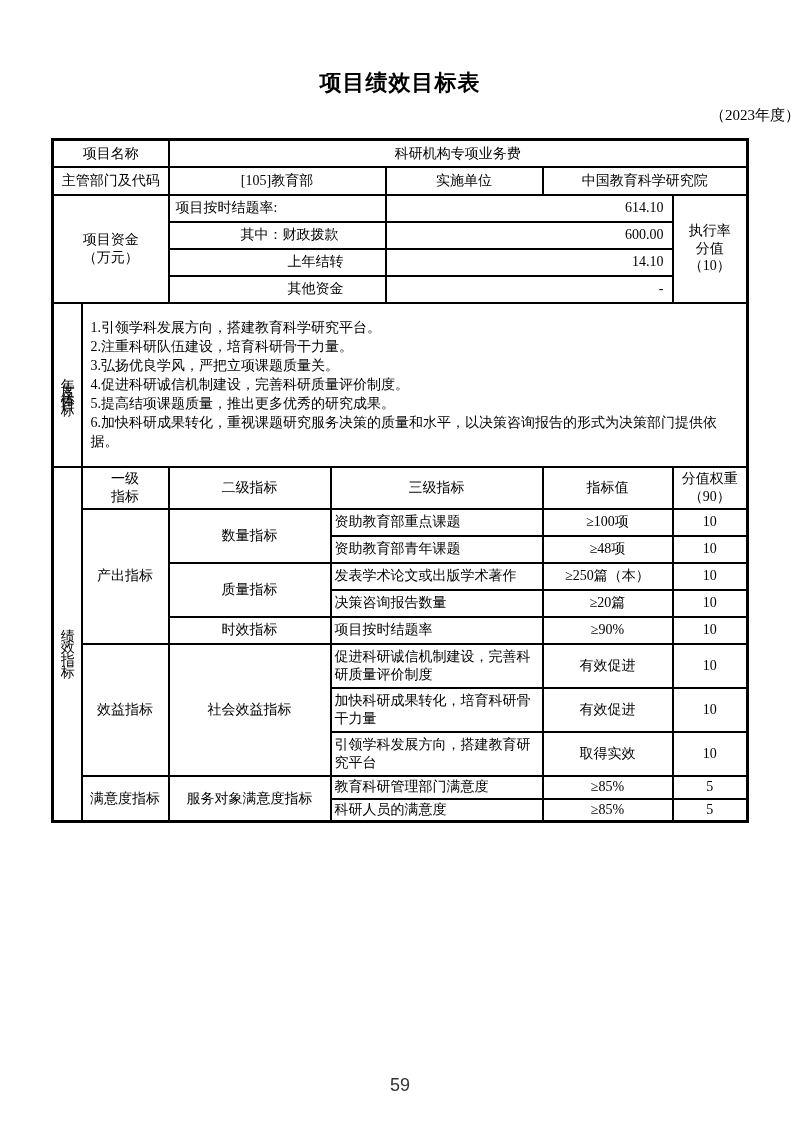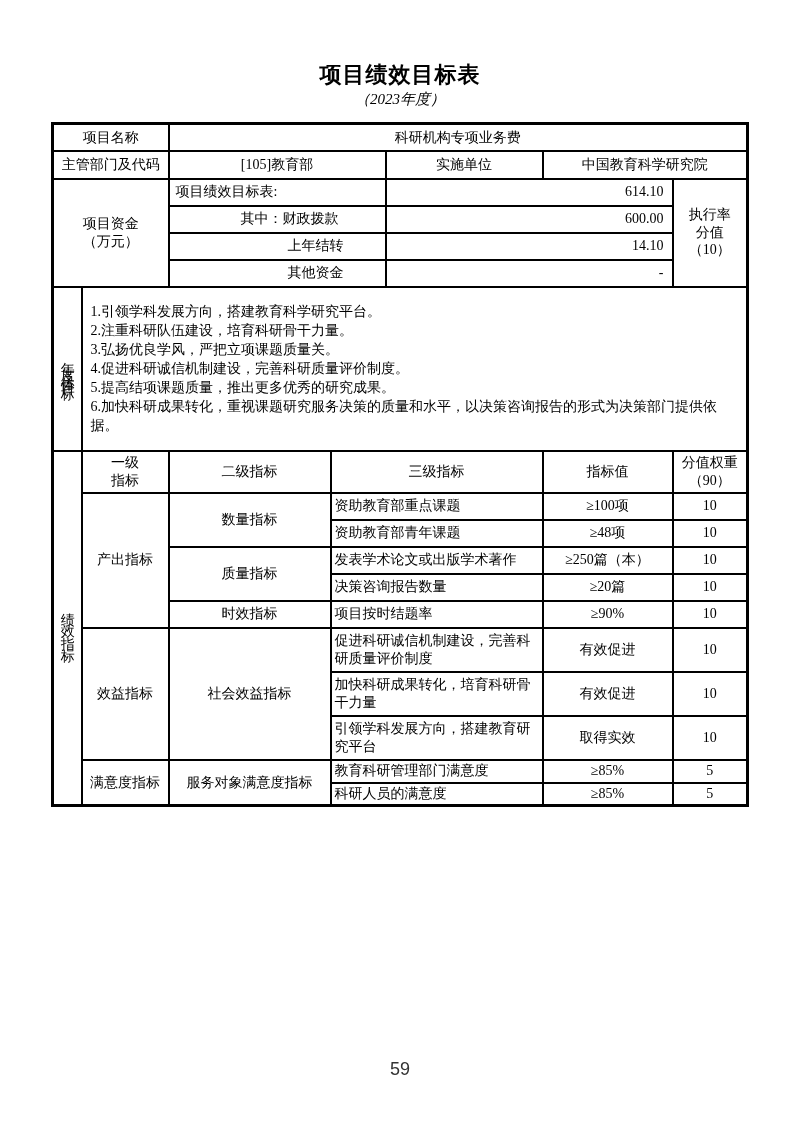--- a/index.html
+++ b/index.html
@@ -1,19 +1,19 @@
 <!DOCTYPE html>
 <html><head>
 <meta charset="utf-8">
 <style>
   html,body{margin:0;padding:0;background:#fff;}
   body{width:800px;height:1131px;color:#000;font-family:"Liberation Serif",serif;}
-  .title{margin:0;padding-top:60px;text-align:center;font-family:"Liberation Sans",sans-serif;
+  .title{margin:8px;padding-top:60px;text-align:center;font-family:"Liberation Sans",sans-serif;
          font-weight:bold;font-size:22px;letter-spacing:1px;}
-  .subtitle{text-align:center;font-size:15px;font-style:italic;}
+  .subtitle{text-align:right;font-size:15px;}
   table.main{border-collapse:collapse;table-layout:fixed;width:695px;margin:13px auto 0;
              border:3px solid #000;}
   td{border:2px solid #000;font-size:14px;line-height:1.25;padding:1px 2px;
      text-align:center;vertical-align:middle;overflow:hidden;word-break:break-all;}
   .pre{white-space:pre-line;}
   .left{text-align:left;padding-left:3px;padding-right:4px;}
   .num{text-align:right;padding-right:8px;}
   .fl0{padding-left:6px;}
   .fl1{padding-left:71px;}
   .fl2{padding-left:118px;border-radius:9px;}
@@ -54,21 +54,21 @@
   <tr class="r2">
     <td colspan="2">主管部门及代码</td>
     <td colspan="2">[105]教育部</td>
     <td>实施单位</td>
     <td colspan="2">中国教育科学研究院</td>
   </tr>
 
   <tr class="rf">
     <td colspan="2" rowspan="4" class="pre">项目资金
 （万元）</td>
-    <td colspan="2" class="left fl0">项目绩效目标表:</td>
+    <td colspan="2" class="left fl0">项目按时结题率:</td>
     <td colspan="2" class="num">614.10</td>
     <td rowspan="4" class="pre">执行率
 分值
 （10）</td>
   </tr>
   <tr class="rf">
     <td colspan="2" class="left fl1">其中：财政拨款</td>
     <td colspan="2" class="num">600.00</td>
   </tr>
   <tr class="rf">

